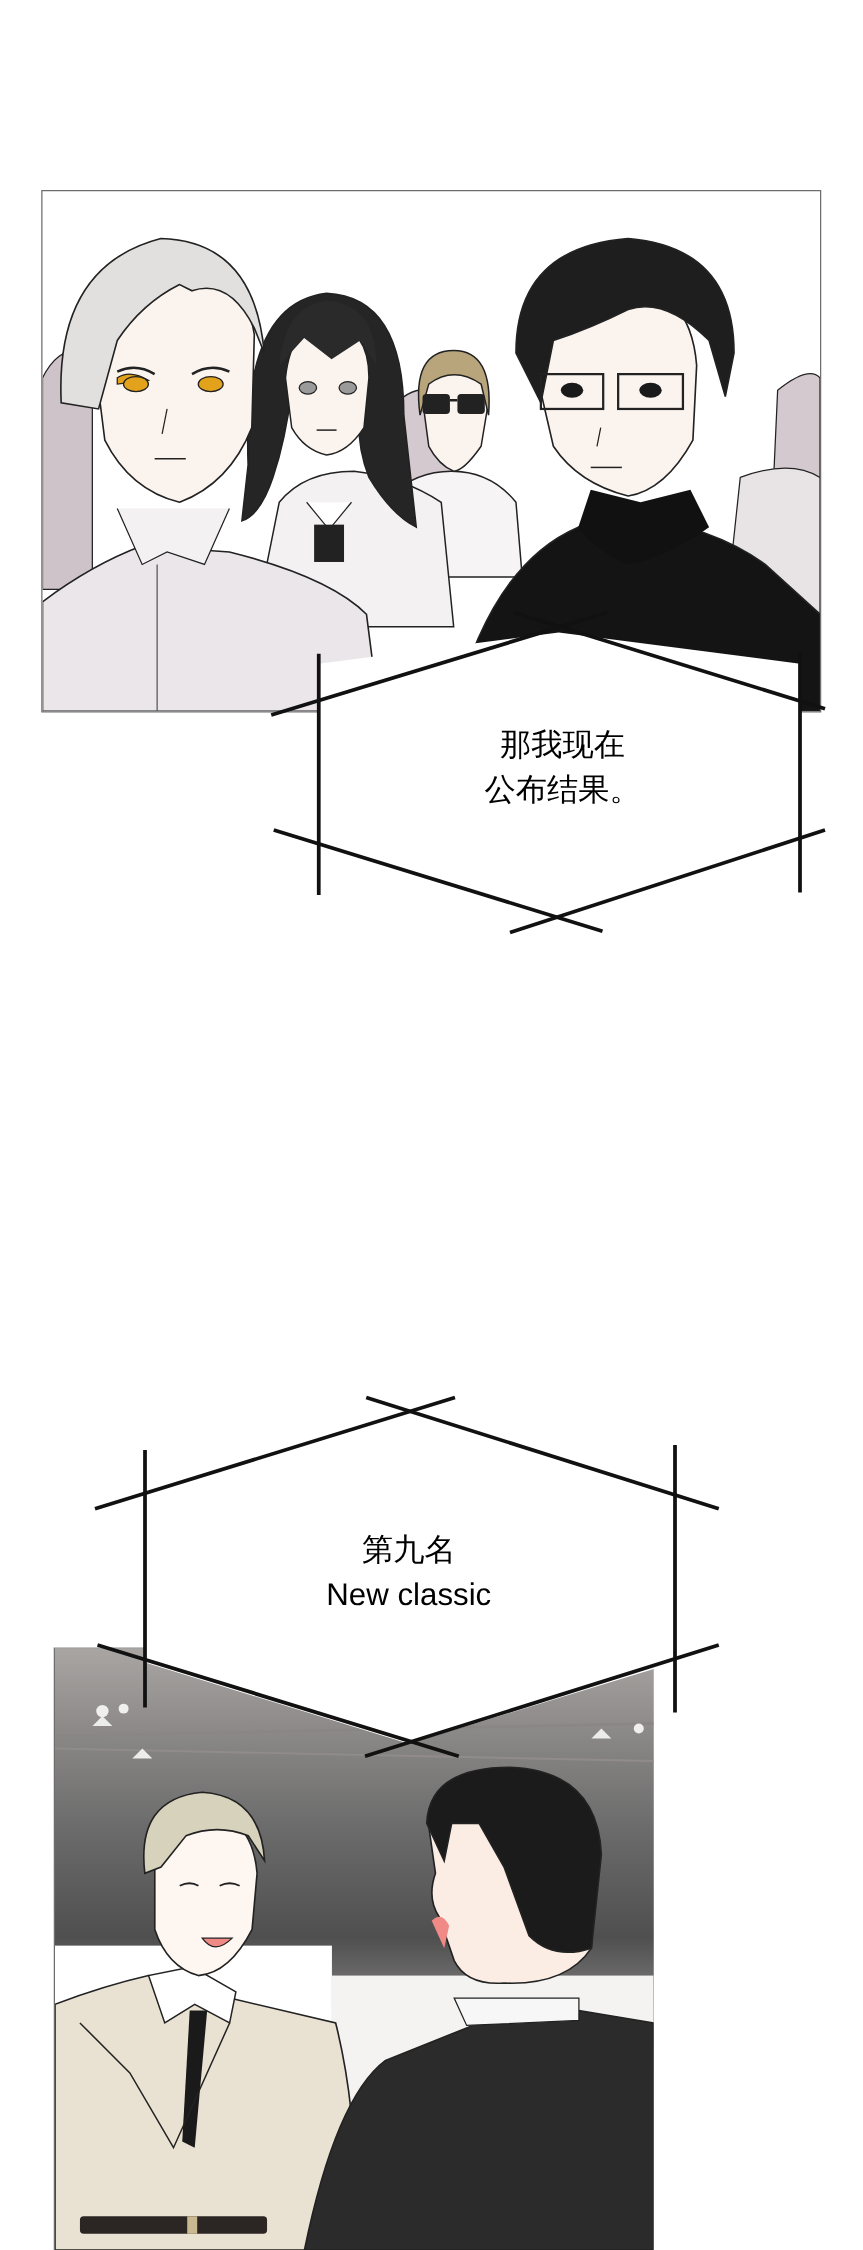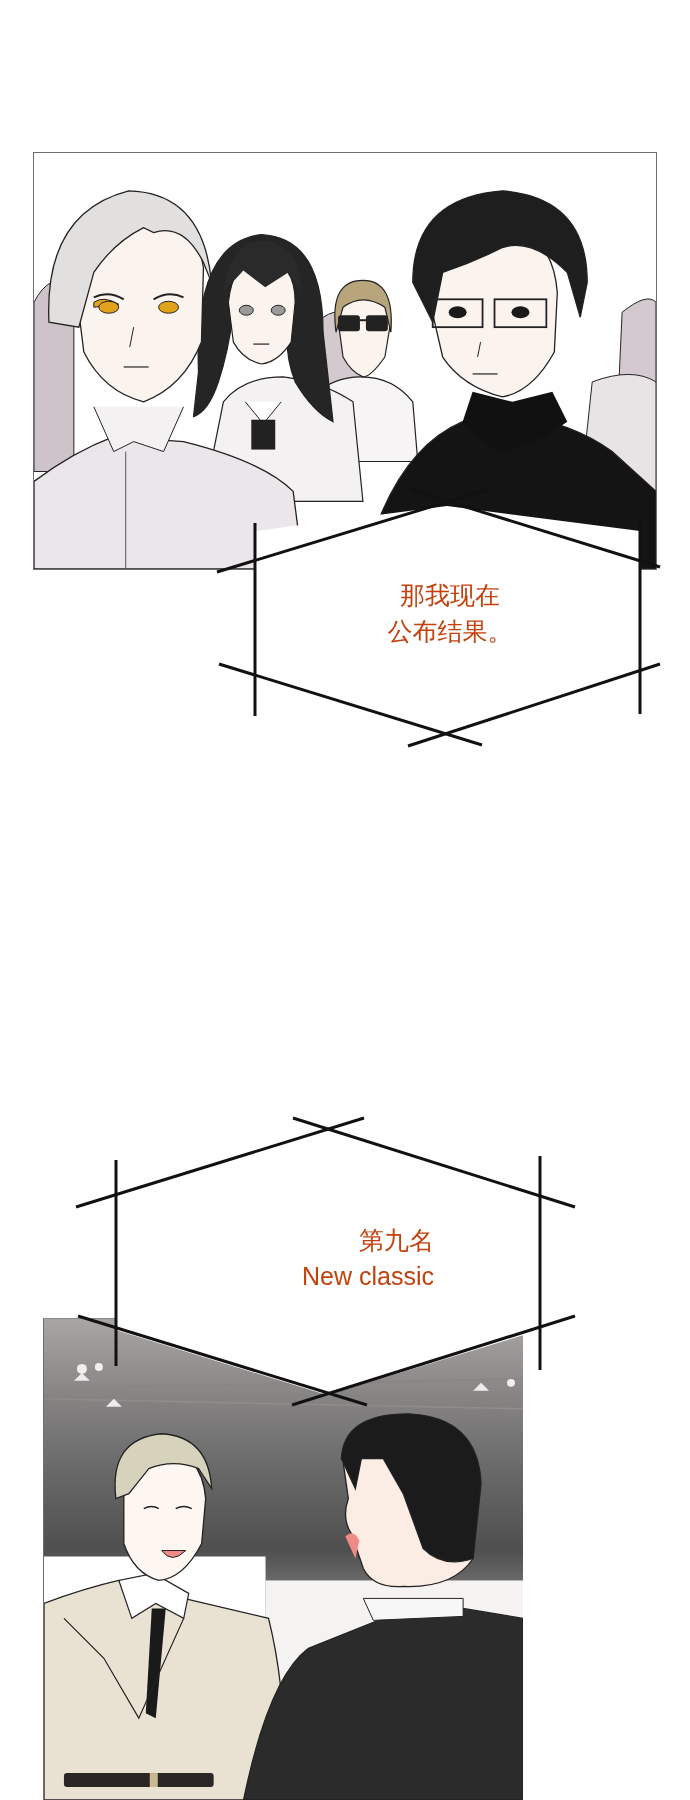--- a/index.html
+++ b/index.html
@@ -1,23 +1,23 @@
 <!DOCTYPE html>
 <html><head>
 <meta charset="utf-8">
 <style>
   html,body{margin:0;padding:0;background:#ffffff;}
   body{width:690px;height:1800px;position:relative;overflow:hidden;font-family:"DejaVu Sans","Liberation Sans",sans-serif;}
   .panel{position:absolute;overflow:hidden;}
   #panel1{left:33px;top:152px;width:624px;height:418px;border:1.5px solid #6e6e6e;background:#ffffff;box-sizing:border-box;}
   #panel2{left:43px;top:1318px;width:480px;height:482px;border-left:1.5px solid #6e6e6e;border-top:1.5px solid #8a8a8a;box-sizing:border-box;background:linear-gradient(#a9a5a3 0%,#8f8c8b 12%,#6b6b6b 30%,#4f4f4f 48%,#8b8888 62%,#d9d6d3 70%);}
   .art{position:absolute;left:0;top:0;width:100%;height:100%;}
-  .bubble-text{position:absolute;text-align:center;color:#c2410c;font-size:25px;line-height:36px;white-space:pre;}
+  .bubble-text{position:absolute;text-align:center;color:#000000;font-size:25px;line-height:36px;white-space:pre;}
   #b1-text{left:360px;top:578px;width:180px;}
-  #b2-text{left:220px;top:1222px;width:214px;font-family:"Liberation Sans","DejaVu Sans",sans-serif;text-align:right;}
+  #b2-text{left:220px;top:1222px;width:214px;font-family:"Liberation Sans","DejaVu Sans",sans-serif;}
   .bubble{position:absolute;left:0;top:0;width:690px;height:1800px;pointer-events:none;}
 </style>
 </head>
 <body>
 
 <div id="panel1" class="panel">
   <svg class="art" viewBox="0 0 624 418" preserveAspectRatio="none">
 
     <g>
       <path d="M0 150 Q15 120 40 130 L40 320 L0 320Z" fill="#cfc3ca" stroke="#222" stroke-width="1"></path>

